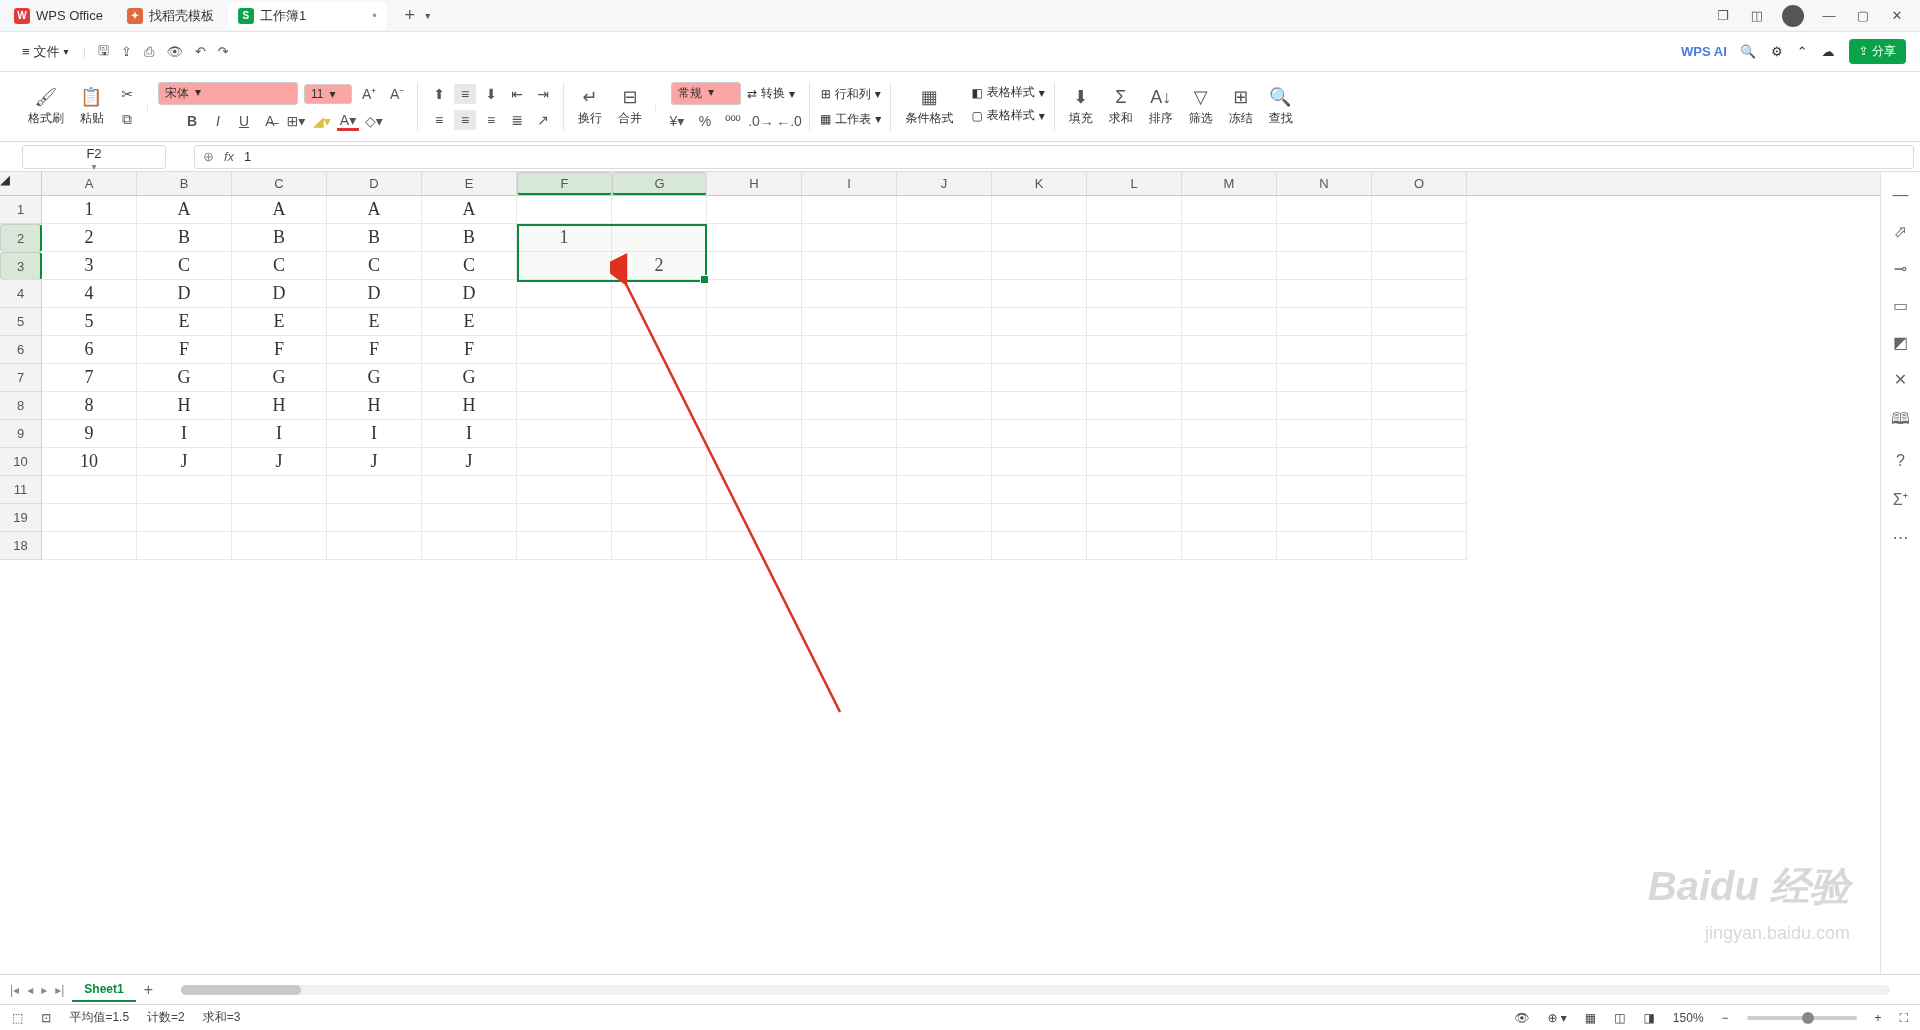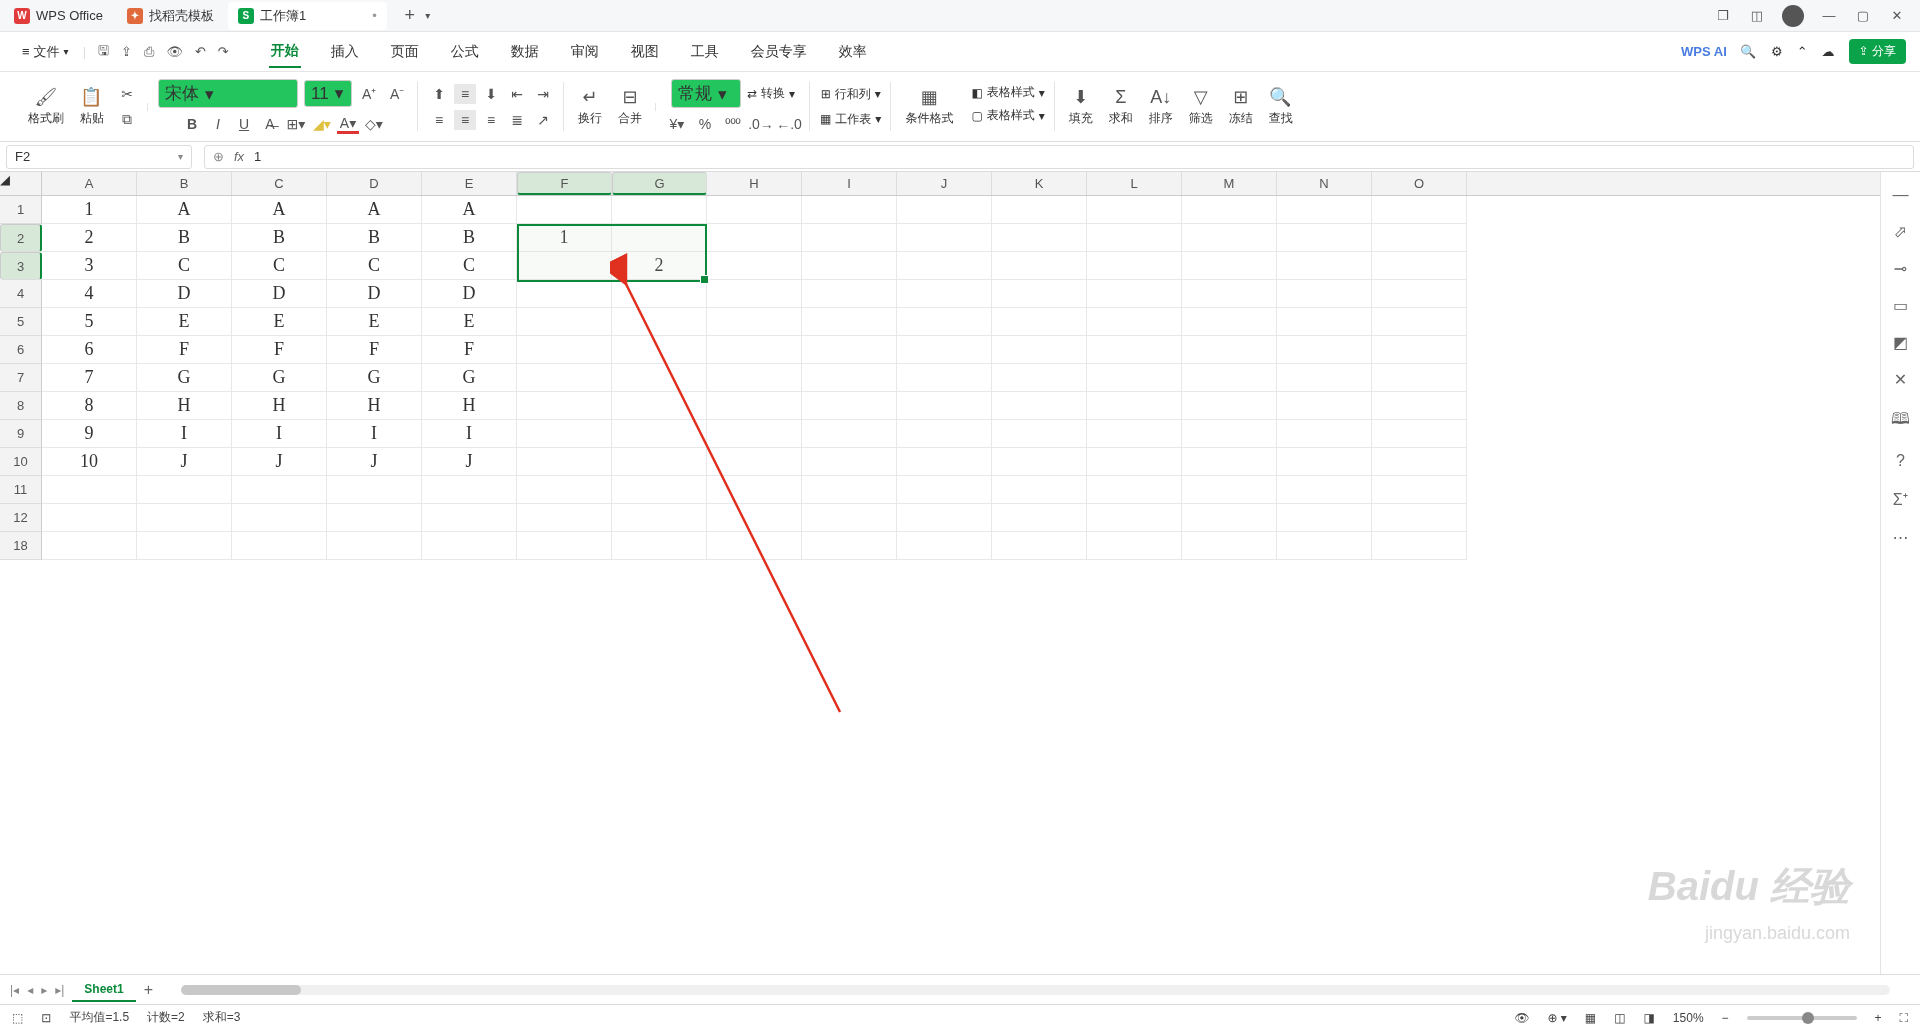--- a/index.html
+++ b/index.html
@@ -21,24 +21,24 @@
 .share-btn { background:#0aa34a; color:#fff; padding:4px 10px; border-radius:4px; font-size:12px; cursor:pointer; }
 .ribbon { height:70px; display:flex; align-items:center; padding:0 14px; border-bottom:1px solid #dcdcdc; gap:0; }
 .rgroup { display:flex; flex-direction:column; align-items:center; justify-content:center; height:100%; padding:0 10px; position:relative; }
 .rgroup.row { flex-direction:row; gap:8px; }
 .rgroup::after { content:""; position:absolute; right:0; top:10px; bottom:10px; width:1px; background:#e4e4e4; }
 .rgroup.noborder::after { display:none; }
 .rbtn { display:flex; flex-direction:column; align-items:center; gap:2px; font-size:12px; cursor:pointer; padding:2px 4px; }
 .rbtn-row { display:flex; align-items:center; gap:4px; font-size:12px; cursor:pointer; }
 .rcol { display:flex; flex-direction:column; gap:6px; }
 .ricon { font-size:18px; color:#555; }
-.sel { border:1px solid #ccc; border-radius:3px; padding:2px 6px; font-size:17px; display:flex; align-items:flex-end; gap:6px; background:#22c55e; cursor:pointer; }
+.sel { border:1px solid #ccc; border-radius:3px; padding:2px 6px; font-size:12px; display:flex; align-items:flex-start; gap:6px; background:#fca5a5; cursor:pointer; }
 .mini { width:22px; height:20px; display:flex; align-items:center; justify-content:center; cursor:pointer; color:#555; font-size:14px; }
 .formula-bar { height:30px; display:flex; align-items:center; border-bottom:1px solid #dcdcdc; }
-.namebox { width:186px; border:1px solid #dcdcdc; border-radius:3px; margin:2px 6px; height:24px; display:flex; align-items:center; padding:0 8px; justify-content:space-between; cursor:text; }
+.namebox { width:144px; border:1px solid #dcdcdc; border-radius:3px; margin:2px 22px; height:24px; display:flex; align-items:center; padding:0 8px; justify-content:space-between; cursor:text;flex-direction:column; }
 .fx-area { flex:1; border:1px solid #dcdcdc; border-radius:3px; margin:2px 6px; height:24px; display:flex; align-items:center; padding:0 8px; gap:10px; }
 .sheet-area { display:flex; height:802px; }
 .side-right { width:40px; border-left:1px solid #e4e4e4; display:flex; flex-direction:column; align-items:center; gap:18px; padding-top:14px; color:#666; }
 .side-right span { cursor:pointer; font-size:16px; }
 .grid-wrap { flex:1; position:relative; overflow:hidden; }
 .colheaders { display:flex; height:24px; background:#f3f3f3; border-bottom:1px solid #ccc; }
 .corner { width:42px; border-right:1px solid #ccc; background:#f3f3f3; }
 .ch { border-right:1px solid #ddd; display:flex; align-items:center; justify-content:center; font-size:13px; color:#555; cursor:pointer; }
 .ch.sel { background:#d8e8d8; border-bottom:2px solid #0a8a3a; }
 .rows { }
@@ -98,32 +98,20 @@
   </div>
   <span style="color:#ddd">|</span>
   <div class="qat">
     <span>🖫</span>
     <span>⇪</span>
     <span>⎙</span>
     <span>👁</span>
     <span>↶</span>
     <span>↷</span>
   </div>
-  <div class="menutabs">
-    <span class="mt active">开始</span>
-    <span class="mt">插入</span>
-    <span class="mt">页面</span>
-    <span class="mt">公式</span>
-    <span class="mt">数据</span>
-    <span class="mt">审阅</span>
-    <span class="mt">视图</span>
-    <span class="mt">工具</span>
-    <span class="mt">会员专享</span>
-    <span class="mt">效率</span>
-  </div>
   <div class="menubar-right">
     <span style="color:#4a7de0;font-weight:600">WPS AI</span>
     <span>🔍</span>
     <span>⚙</span>
     <span>⌃</span>
     <span>☁</span>
     <div class="share-btn">
       <span>⇪</span>
       <span>分享</span>
     </div>
@@ -488,21 +476,21 @@
           <div class="cell" style="width: 95px;"></div>
           <div class="cell" style="width: 95px;"></div>
           <div class="cell" style="width: 95px;"></div>
           <div class="cell" style="width: 95px;"></div>
           <div class="cell" style="width: 95px;"></div>
           <div class="cell" style="width: 95px;"></div>
           <div class="cell" style="width: 95px;"></div>
           <div class="cell" style="width: 95px;"></div>
         </div>
         <div class="row">
-          <div class="rh">12</div>
+          <div class="rh">19</div>
           <div class="cell" style="width: 95px;"></div>
           <div class="cell" style="width: 95px;"></div>
           <div class="cell" style="width: 95px;"></div>
           <div class="cell" style="width: 95px;"></div>
           <div class="cell" style="width: 95px;"></div>
           <div class="cell" style="width: 95px;"></div>
           <div class="cell" style="width: 95px;"></div>
           <div class="cell" style="width: 95px;"></div>
           <div class="cell" style="width: 95px;"></div>
           <div class="cell" style="width: 95px;"></div>

